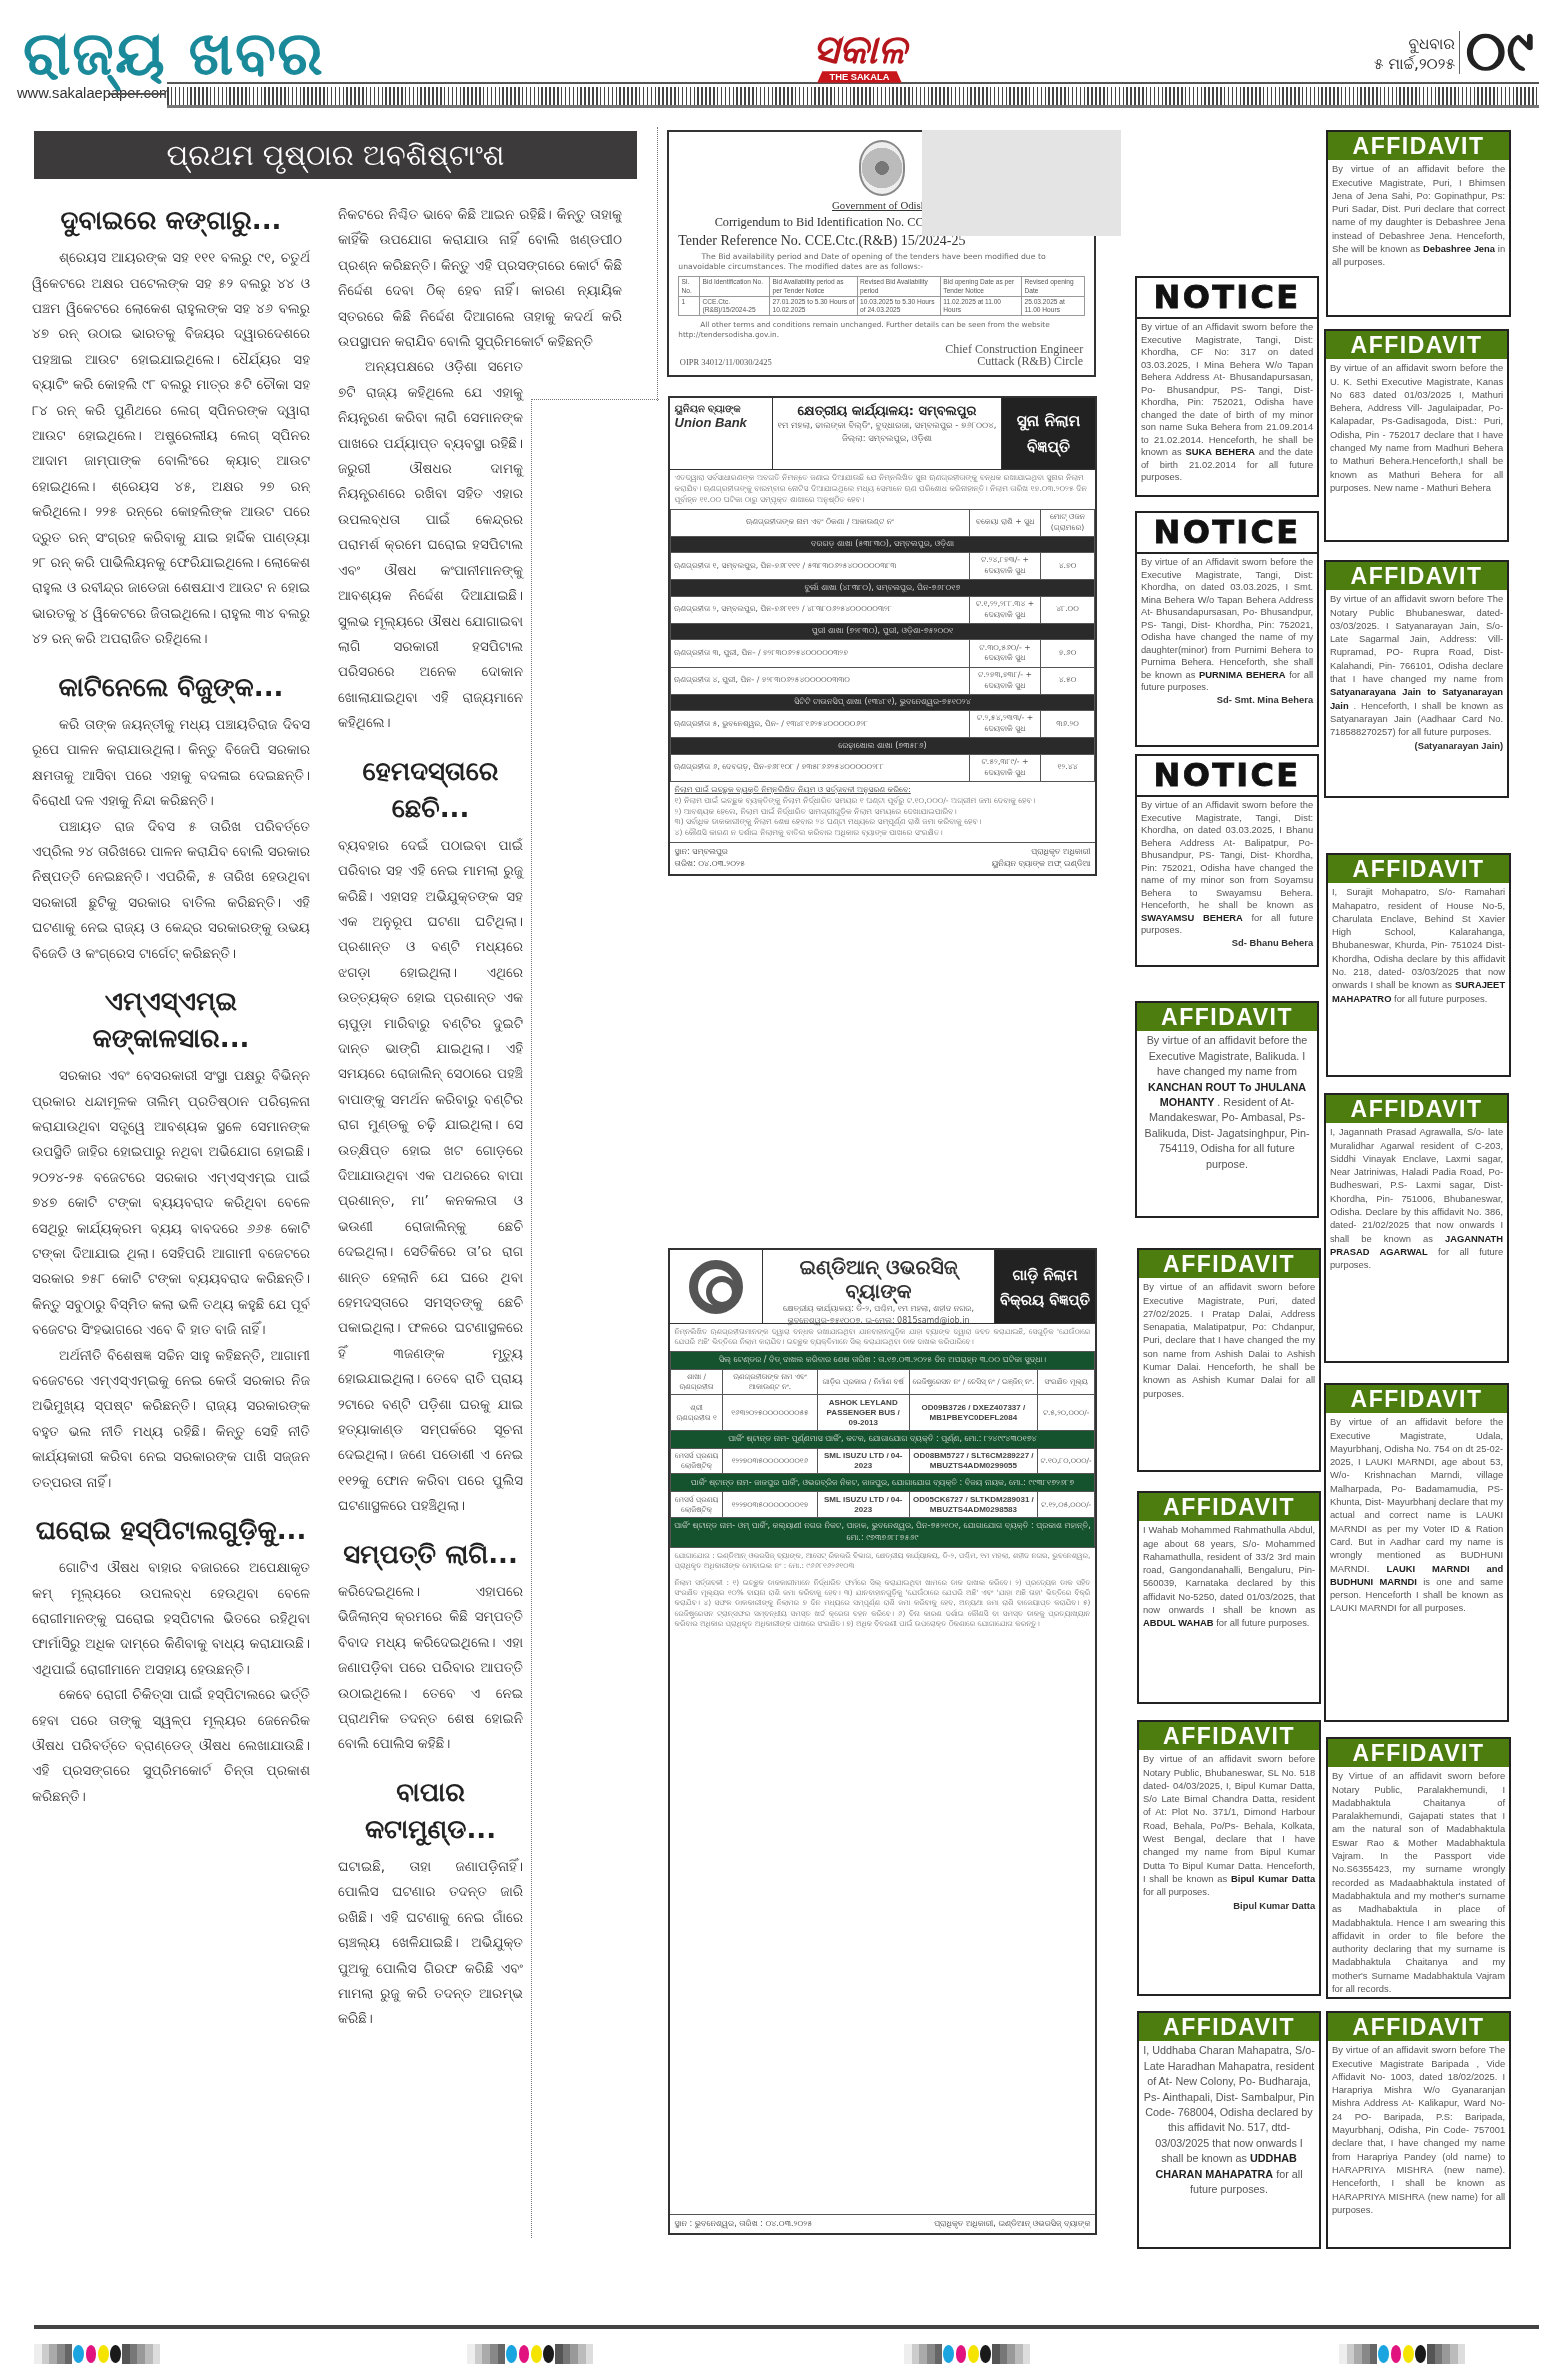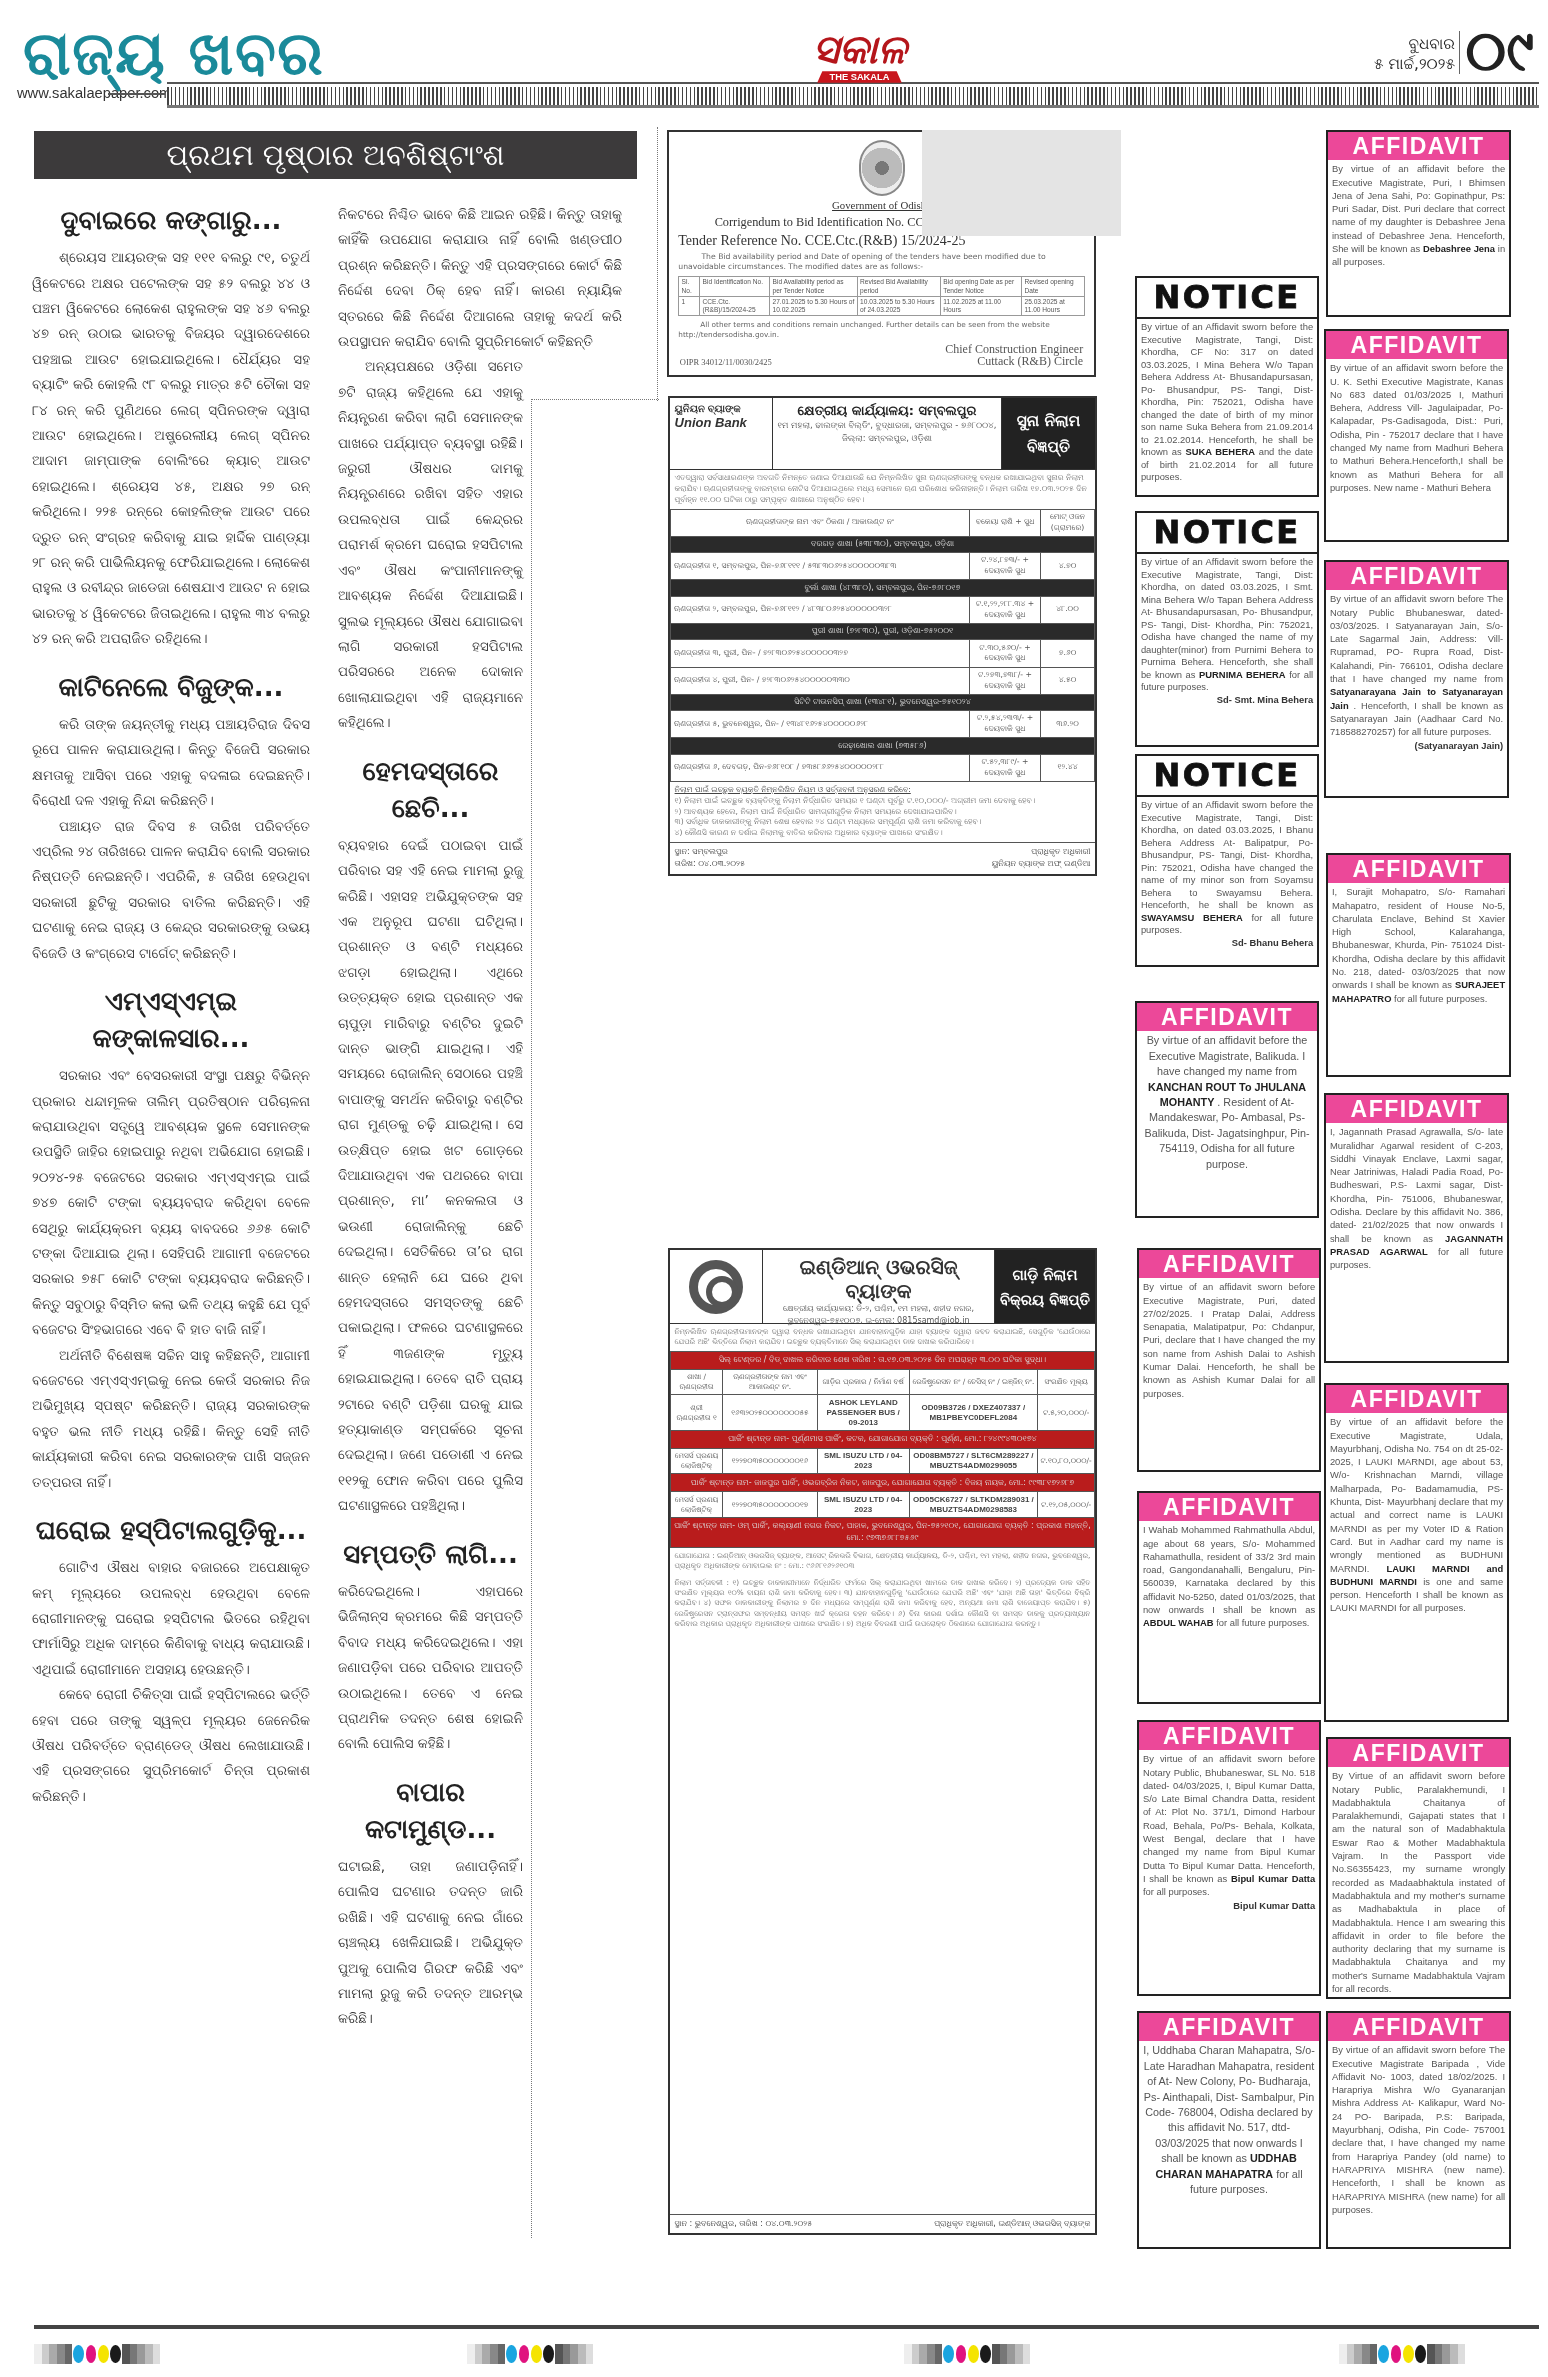--- a/index.html
+++ b/index.html
@@ -77,27 +77,27 @@
   .iob-head { display: flex; height: 74px; border-bottom: 1.5px solid #333; }
   .iob-logo { width: 93px; display: flex; align-items: center; justify-content: center; border-right: 1.5px solid #333; }
   .iob-logo .ring { width: 54px; height: 54px; border-radius: 50%; border: 9.3px solid #555; position: relative; }
   .iob-logo .ring::after { content: ""; position: absolute; left: 7.7px; top: 7.7px; width: 20px; height: 20px; border: 6.2px solid #555; border-radius: 50%; }
   .iob-name { flex: 1; text-align: center; padding: 4.6px; border-right: 1.5px solid #333; }
   .iob-name .t { font-size: 20px; font-weight: bold; color: #333; }
   .iob-name .a { font-size: 8px; color: #555; line-height: 12.3px; }
   .iob-tag { width: 100px; background: #222; color: #fff; font-size: 14.7px; font-weight: bold; text-align: center; display: flex; flex-direction: column; justify-content: center; line-height: 25px; }
   .veh-table { width: 100%; border-collapse: collapse; font-size: 7.3px; color: #555; }
   .veh-table td { border: 0.8px solid #555; padding: 2.3px; text-align: center; line-height: 10px; vertical-align: middle; }
-  .veh-table .band td { background: #b91c1c; color: #ddd; font-size: 8px; line-height: 12.3px; }
+  .veh-table .band td { background: #14532d; color: #ddd; font-size: 8px; line-height: 12.3px; }
   .veh-table .en { font-family: "Liberation Sans", sans-serif; font-weight: bold; color: #444; font-size: 8px; }
   .fine { font-size: 7.3px; color: #777; line-height: 10.3px; padding: 3.1px 4.6px; text-align: justify; }
 
   
   .notice { position: absolute; border: 2.3px solid #222; background: #fff; }
-  .notice .hd { background: #ec4899; color: #fff; font-family: "Liberation Sans", sans-serif; font-weight: bold; text-align: center; letter-spacing: 1.5px; }
+  .notice .hd { background: #4d7c0f; color: #fff; font-family: "Liberation Sans", sans-serif; font-weight: bold; text-align: center; letter-spacing: 1.5px; }
   .notice .bd { font-family: "Liberation Sans", sans-serif; color: #555; text-align: justify; padding: 2.3px 3.9px; }
   .notice .bd b { color: #222; }
   .notice .sg { text-align: right; font-weight: bold; color: #333; }
   .notice.big .hd { font-size: 32px; line-height: 39px; background: #fff; color: #111; -webkit-text-stroke: 0.8px #111; letter-spacing: 2.3px; border-bottom: 2.3px solid #222; font-family: "DejaVu Sans", sans-serif; }
   .notice.big .bd { font-size: 9.4px; line-height: 12.5px; }
   .aff .hd { font-size: 23px; line-height: 28px; }
   .aff .bd { font-size: 9.4px; line-height: 13.3px; }
   .aff.center .bd { text-align: center; font-size: 10.8px; line-height: 15.4px; }
 
   

